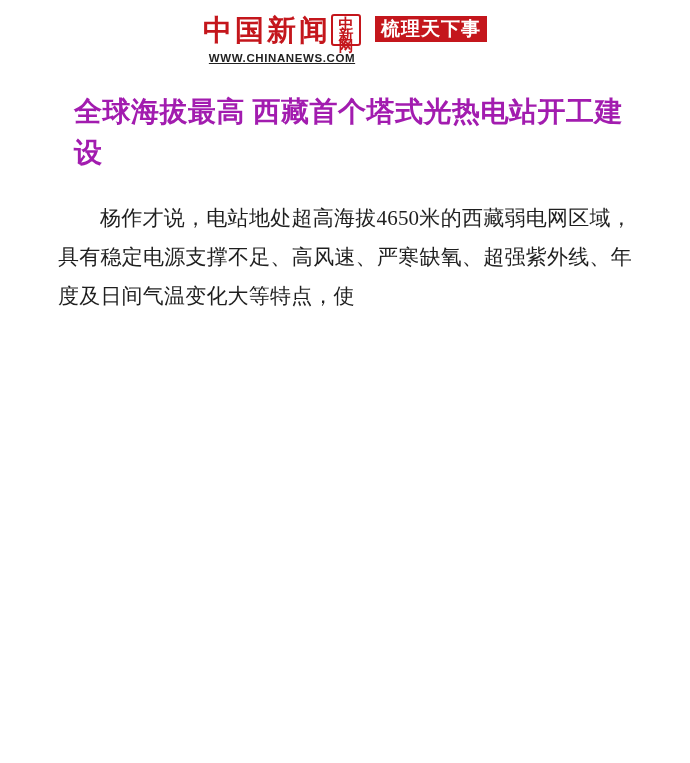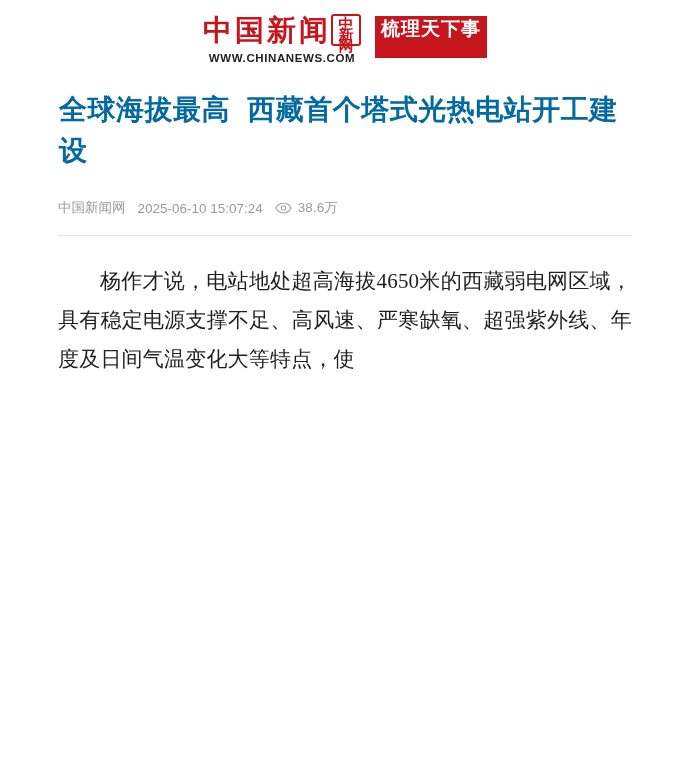--- a/index.html
+++ b/index.html
@@ -69,49 +69,50 @@
   .cn-badge span {
     display: block;
   }
   .brand-url {
     margin-top: 6px;
     font-family: "Liberation Sans", sans-serif;
     font-size: 11.5px;
     letter-spacing: 0.6px;
     color: #222222;
     font-weight: bold;
+    text-decoration: underline;
   }
   .brand-right {
     position: relative;
     padding-top: 2px;
   }
   .slogan-box {
     background: #c4161c;
     color: #ffffff;
     font-family: "Liberation Serif", serif;
     font-size: 19px;
     font-weight: bold;
-    padding: 3px 6px 20px 6px;
+    padding: 3px 6px 4px 6px;
     line-height: 1;
     letter-spacing: 1px;
     white-space: nowrap;
   }
 
   
   .article {
     padding: 0 58px;
     box-sizing: border-box;
   }
   .headline {
-    font-family: Liberation Mono, monospace;
+    font-family: Liberation Serif, serif;
     font-size: 28px;
     font-weight: bold;
-    color: #0369a1;
+    color: #a21caf;
     line-height: 1.45;
-    margin: 18px 0 0 1px;
+    margin: 18px 0 0 16px;
     letter-spacing: 0.5px;
   }
   .meta {
     display: flex;
     align-items: center;
     gap: 12px;
     margin-top: 26px;
     padding-bottom: 18px;
     border-bottom: 1px solid #e6e6e6;
     color: #9a9a9a;
@@ -175,32 +176,19 @@
       <div class="brand-right">
         <div class="slogan-box">梳理天下事</div>
       </div>
     </div>
   </div>
 
   <div class="article">
 
     <h1 class="headline">全球海拔最高 西藏首个塔式光热电站开工建设</h1>
 
-    <div class="meta">
-      <span class="meta-source">中国新闻网</span>
-      <span class="meta-time">2025-06-10 15:07:24</span>
-      <span class="meta-views">
-        <span class="eye-icon">
-          <svg width="17" height="12" viewBox="0 0 17 12">
-            <path d="M8.5 1C4.6 1 1.6 4 0.8 6c0.8 2 3.8 5 7.7 5s6.9-3 7.7-5c-0.8-2-3.8-5-7.7-5z" fill="none" stroke="#a8a8a8" stroke-width="1.1"></path>
-            <circle cx="8.5" cy="6" r="2.2" fill="none" stroke="#a8a8a8" stroke-width="1.1"></circle>
-          </svg>
-        </span>
-        <span>38.6万</span>
-      </span>
-    </div>
 
     <div class="body-text">
       <p class="para">杨作才说，电站地处超高海拔4650米的西藏弱电网区域，具有稳定电源支撑不足、高风速、严寒缺氧、超强紫外线、年度及日间气温变化大等特点，使</p>
     </div>
 
   </div>
 </div>
 
 </body></html>

